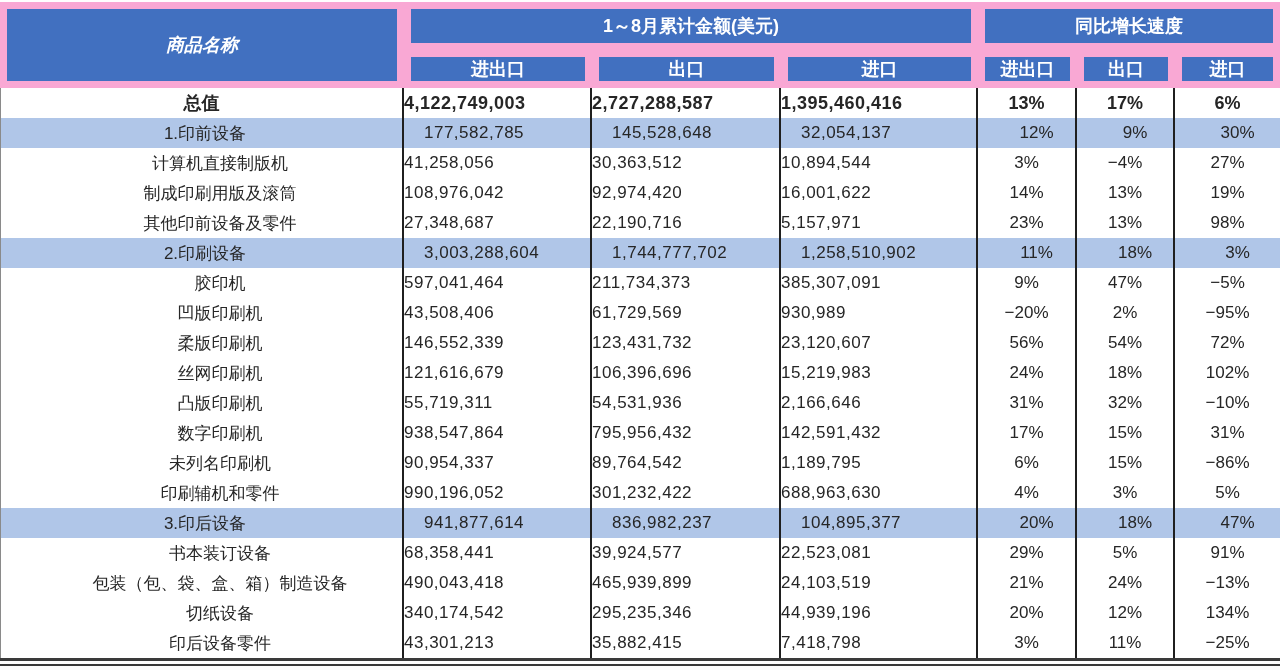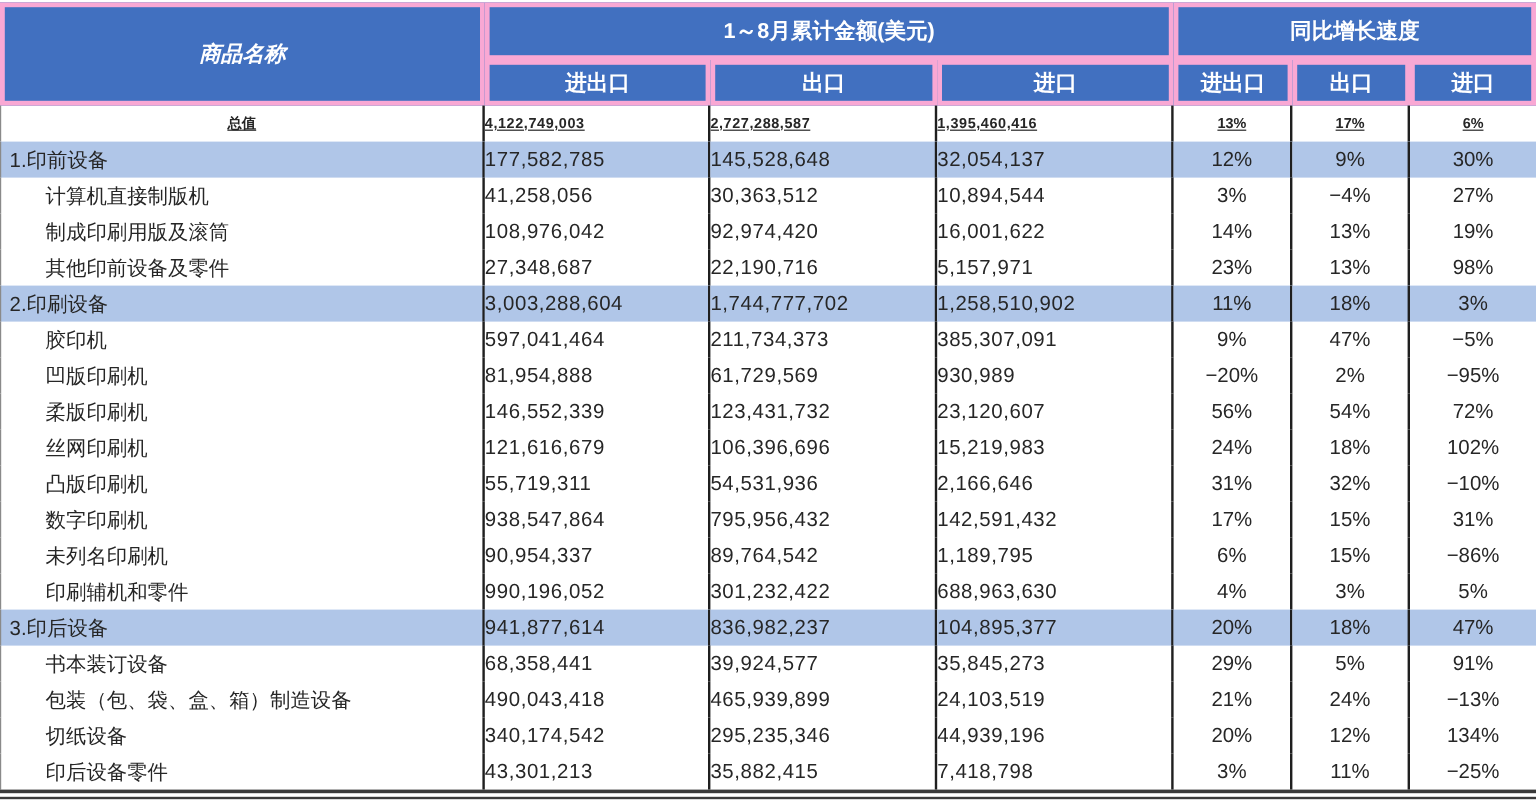--- a/index.html
+++ b/index.html
@@ -9,39 +9,39 @@
     -webkit-font-smoothing:antialiased;
   }
   .wrap{width:1280px;padding-top:2px;}
   table{
     border-collapse:separate;border-spacing:0;table-layout:fixed;
     width:1280px;
   }
   th,td{box-sizing:border-box;overflow:hidden;white-space:nowrap;}
   thead th{
     background:#4170c0;color:#ffffff;font-weight:bold;font-size:18px;
-    border:4px solid #f9a8d4;text-align:center;vertical-align:middle;
+    border:7px solid #f9a8d4;text-align:center;vertical-align:middle;
     padding:0;
   }
   thead tr.hrow1 th{height:48px;}
   thead tr.hrow2 th{height:38px;}
   thead th.merged{height:86px;font-style:italic;}
   tbody td{
     height:30px;font-size:17px;color:#262626;
     border-right:2px solid #1f1f1f;
     padding:0;vertical-align:middle;
   }
   tbody td:first-child{border-left:1px solid #8a8a8a;}
   tbody td:last-child{border-right:none;}
-  .c-name{text-align:left;}
+  .c-name{text-align:center;}
   .c-amt{text-align:left;padding-right:14px;letter-spacing:0.5px;}
   .c-pct{text-align:center;}
-  tr.row-total td{font-weight:bold;font-size:12px;text-decoration:underline;}
+  tr.row-total td{font-weight:bold;font-size:18px;}
   tr.row-total .c-name{text-align:center;}
-  tr.row-group td{background:#b0c6e8;}
+  tr.row-group td{background:#b0c6e8;padding-left:20px;}
   tr.row-group .c-name{padding-left:7px;}
   tr.row-sub .c-name{padding-left:37px;}
   .bottom-rule{
     width:1280px;height:3px;margin-top:0;
     border-top:3px solid #3a3a3a;border-bottom:2px solid #3a3a3a;
   }
 </style>
 </head>
 <body>
 
@@ -130,21 +130,21 @@
           <td class="c-name">胶印机</td>
           <td class="c-amt">597,041,464</td>
           <td class="c-amt">211,734,373</td>
           <td class="c-amt">385,307,091</td>
           <td class="c-pct">9%</td>
           <td class="c-pct">47%</td>
           <td class="c-pct">−5%</td>
         </tr>
         <tr class="row-sub">
           <td class="c-name">凹版印刷机</td>
-          <td class="c-amt">81,954,888</td>
+          <td class="c-amt">43,508,406</td>
           <td class="c-amt">61,729,569</td>
           <td class="c-amt">930,989</td>
           <td class="c-pct">−20%</td>
           <td class="c-pct">2%</td>
           <td class="c-pct">−95%</td>
         </tr>
         <tr class="row-sub">
           <td class="c-name">柔版印刷机</td>
           <td class="c-amt">146,552,339</td>
           <td class="c-amt">123,431,732</td>
@@ -204,21 +204,21 @@
           <td class="c-amt">836,982,237</td>
           <td class="c-amt">104,895,377</td>
           <td class="c-pct">20%</td>
           <td class="c-pct">18%</td>
           <td class="c-pct">47%</td>
         </tr>
         <tr class="row-sub">
           <td class="c-name">书本装订设备</td>
           <td class="c-amt">68,358,441</td>
           <td class="c-amt">39,924,577</td>
-          <td class="c-amt">35,845,273</td>
+          <td class="c-amt">22,523,081</td>
           <td class="c-pct">29%</td>
           <td class="c-pct">5%</td>
           <td class="c-pct">91%</td>
         </tr>
         <tr class="row-sub">
           <td class="c-name">包装（包、袋、盒、箱）制造设备</td>
           <td class="c-amt">490,043,418</td>
           <td class="c-amt">465,939,899</td>
           <td class="c-amt">24,103,519</td>
           <td class="c-pct">21%</td>

